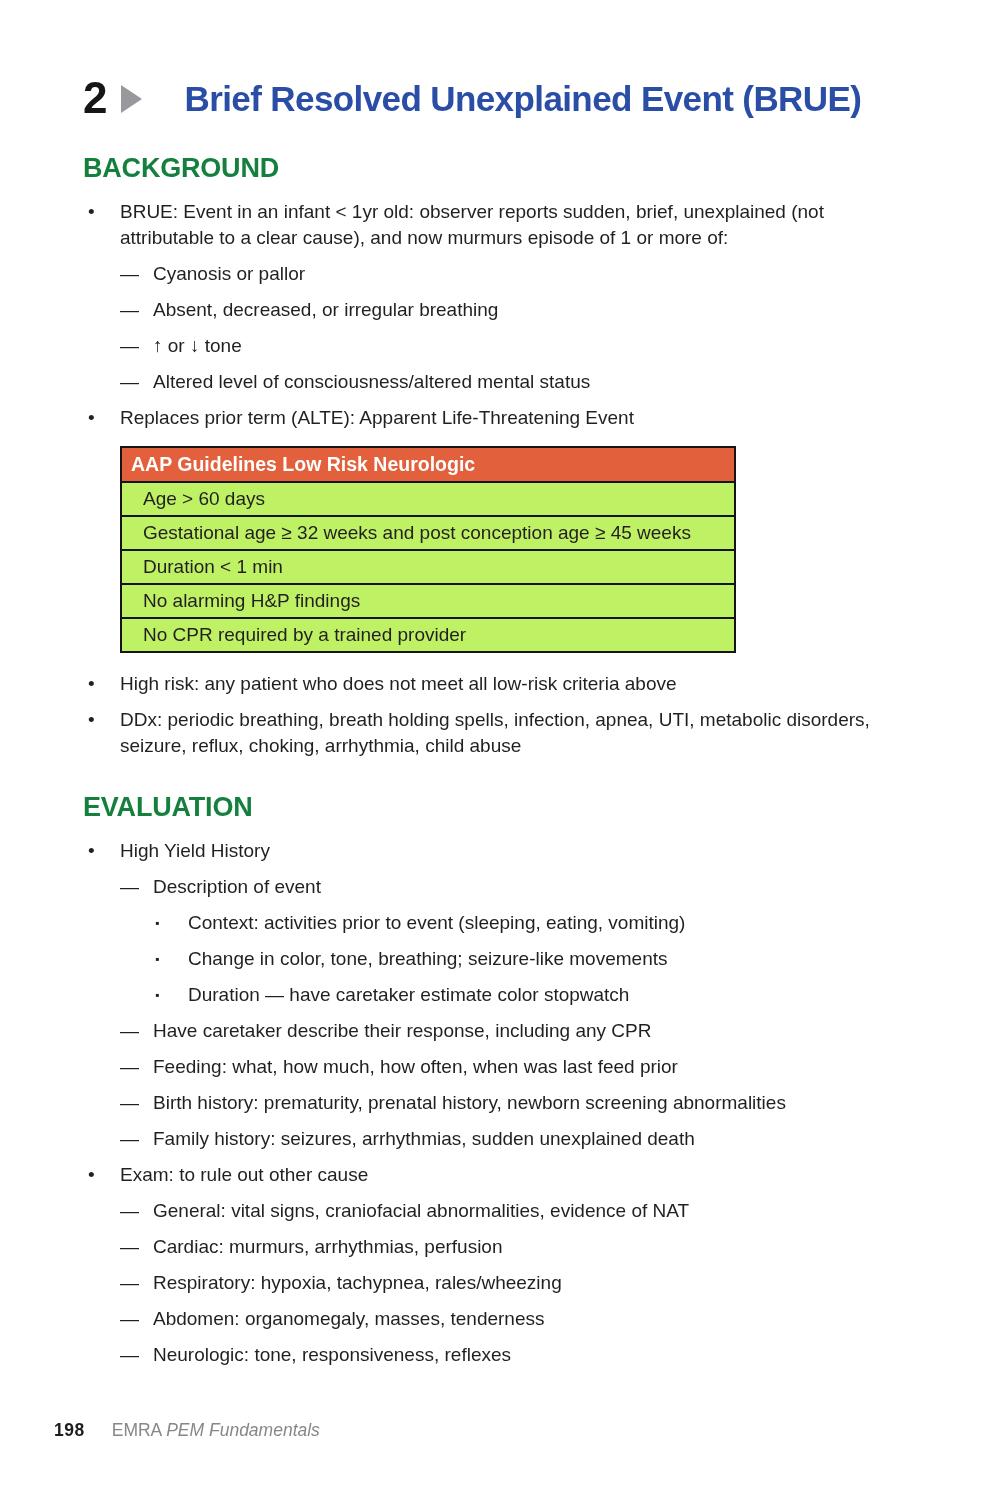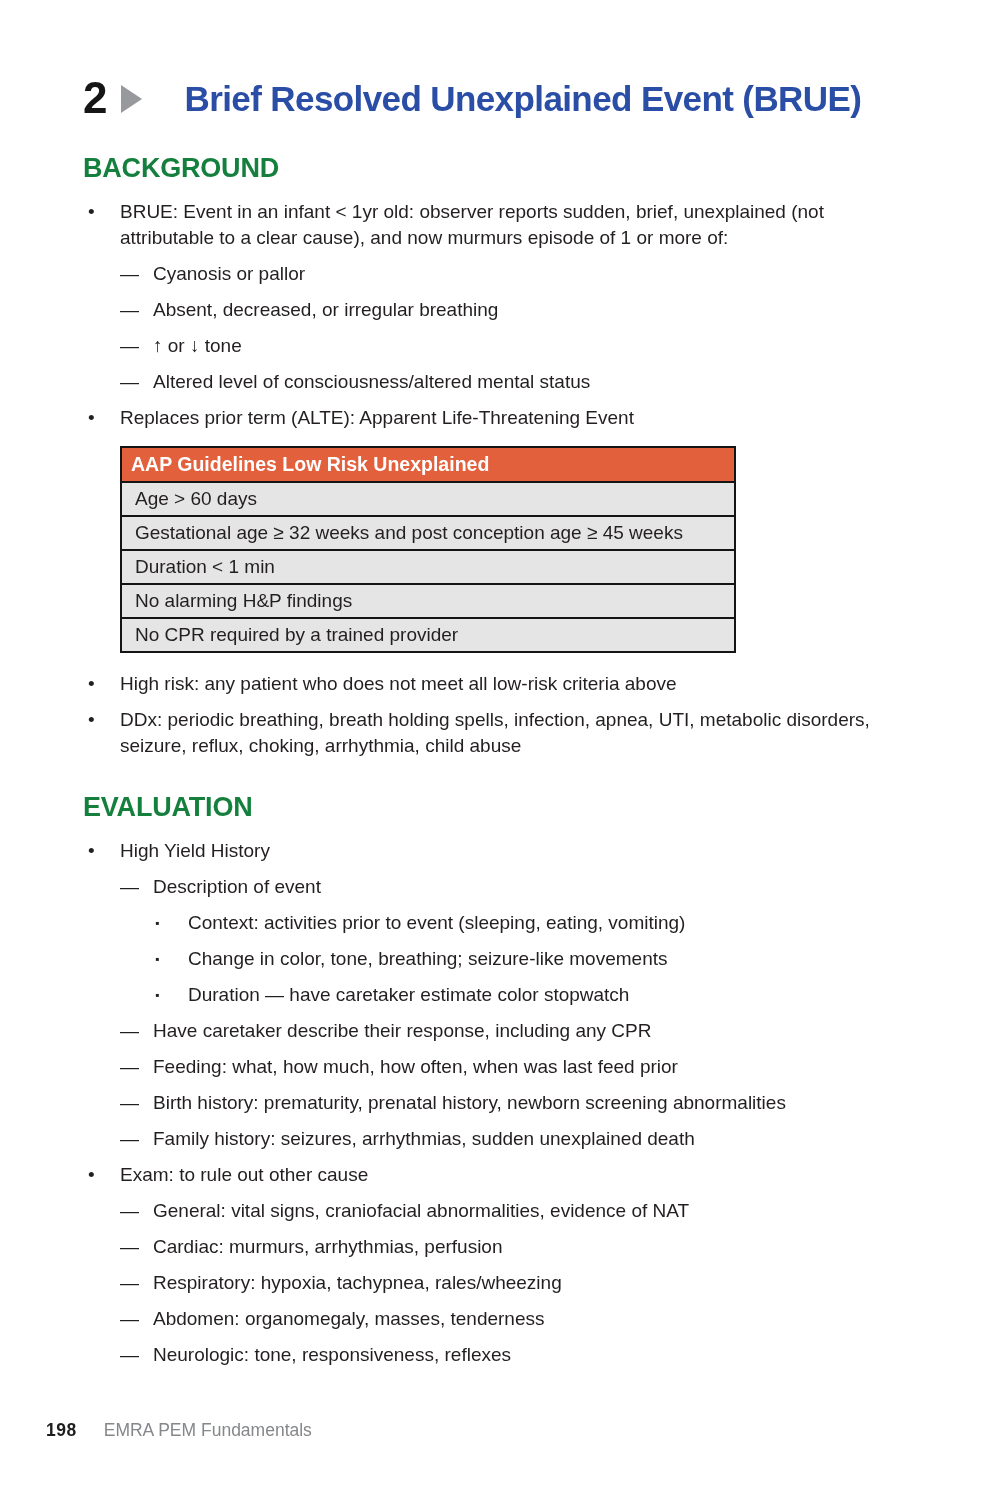--- a/index.html
+++ b/index.html
@@ -74,34 +74,34 @@
     background:var(--orange);
     color:#ffffff;
     font-size:19.5px;font-weight:bold;
     text-align:left;
     padding:4px 9px;
     border:2px solid #141414;
     line-height:25px;
   }
   .lowrisk-table td{
     font-size:19px;
-    padding:3px 13px;
+    padding:3px 21px;
     border:2px solid #141414;
     line-height:26px;
-    background:#e5e5e5;
+    background:#bef264;
   }
   
   .footer{
-    position:absolute;left:46px;top:1420px;
+    position:absolute;left:54px;top:1420px;
     display:flex;align-items:baseline;gap:27px;
     font-size:17.5px;
   }
   .footer .pn{font-weight:bold;color:#1d1d1d;letter-spacing:0.5px}
   .footer .bk{color:var(--gray-text)}
-  .footer .it{}
+  .footer .it{font-style:italic}
 </style>
 </head>
 <body>
 
 <div class="page">
 
   <div class="chapter-row">
     <span class="chapter-num">2</span>
     <span class="arrow"></span>
     <span class="chapter-title">Brief Resolved Unexplained Event (BRUE)</span>
@@ -132,21 +132,21 @@
       </div>
       <div class="li li-bullet">
         <span class="marker">•</span>
         <span class="li-text"><span>Replaces prior term (ALTE): Apparent Life-Threatening Event</span></span>
       </div>
     </div>
 
   <table class="lowrisk-table">
     <thead>
       <tr>
-        <th>AAP Guidelines Low Risk Unexplained</th>
+        <th>AAP Guidelines Low Risk Neurologic</th>
       </tr>
     </thead>
     <tbody id="lowrisk-tbody">
         <tr>
           <td>Age &gt; 60 days</td>
         </tr>
         <tr>
           <td>Gestational age ≥ 32 weeks and post conception age ≥ 45 weeks</td>
         </tr>
         <tr>

